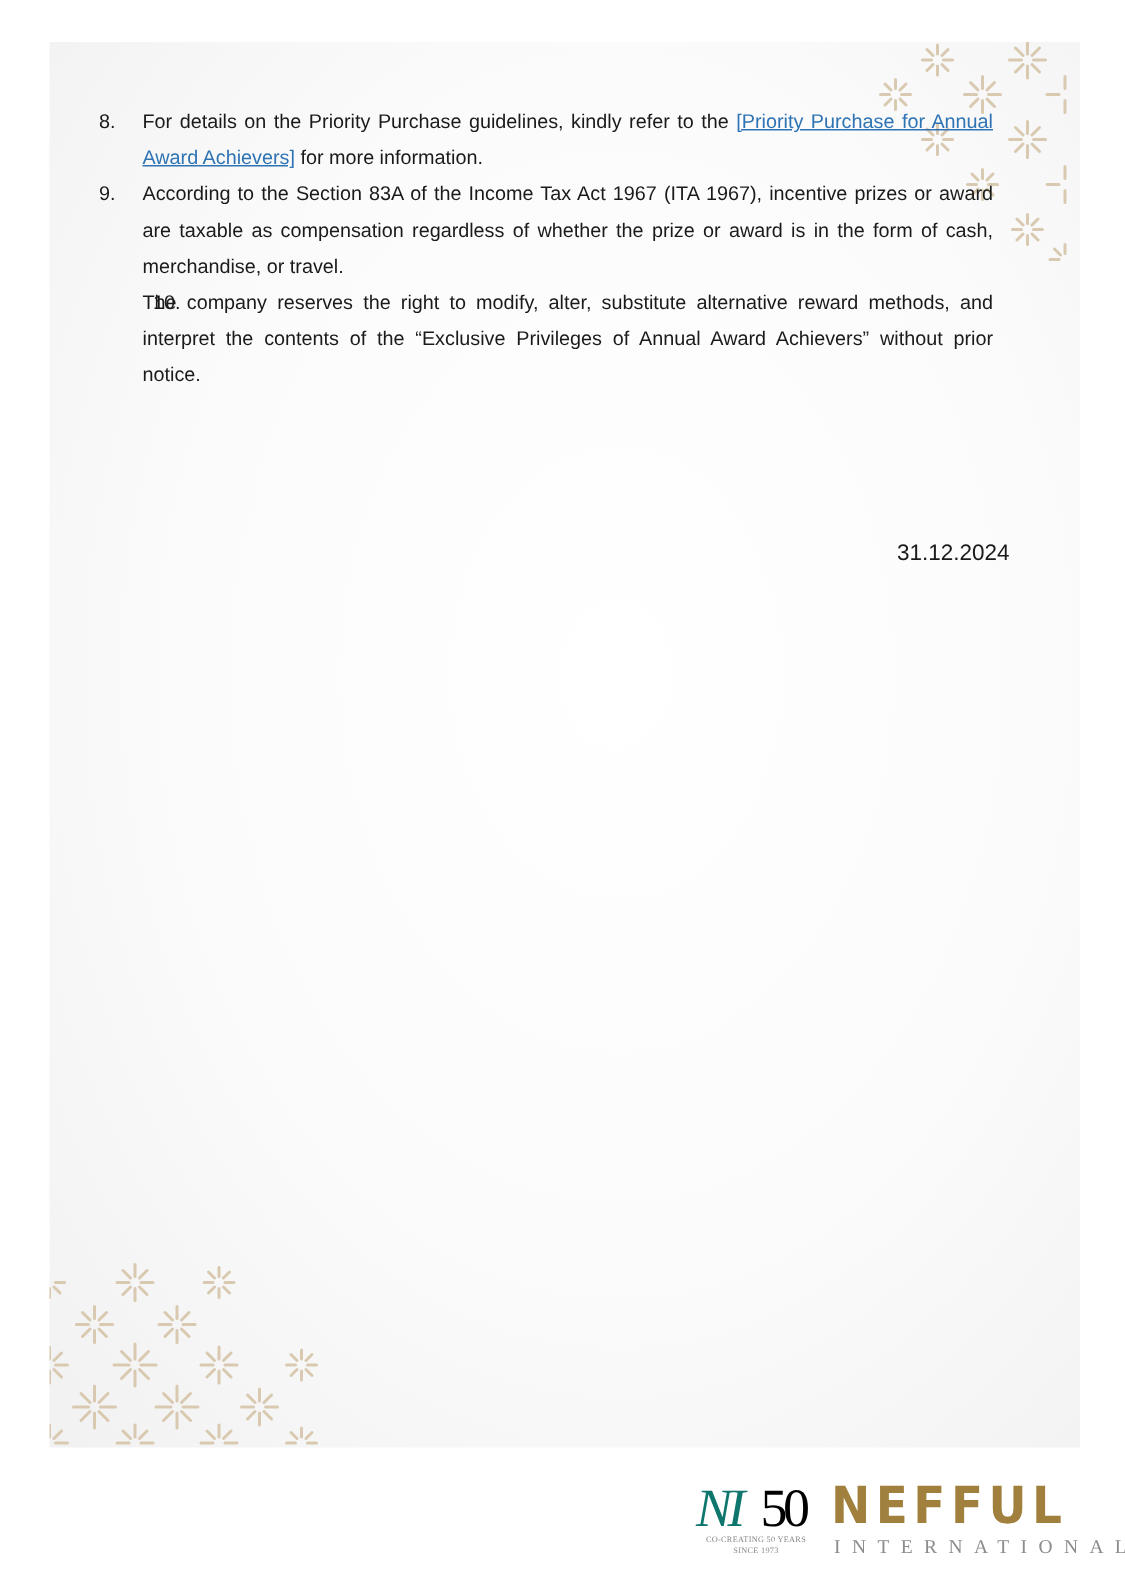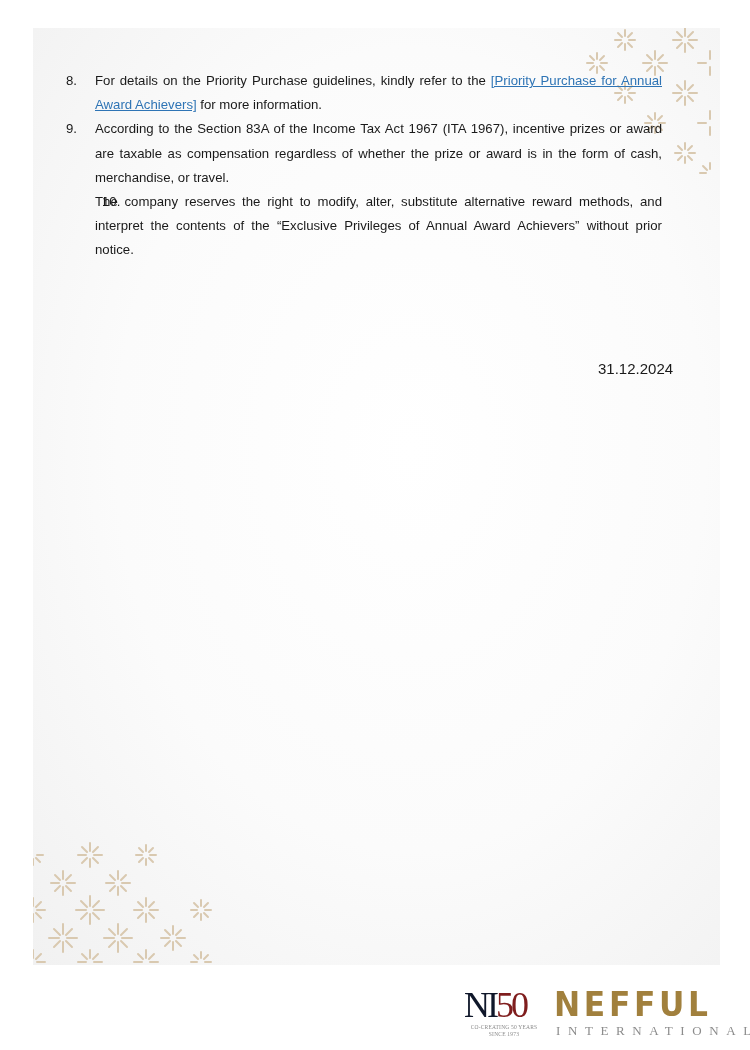--- a/index.html
+++ b/index.html
@@ -12,22 +12,22 @@
           font-size:13.2px; line-height:24.2px; }
   .list li { position:relative; padding-left:33px; text-align:justify; }
   .list .num { position:absolute; left:4px; top:0; }
   .list li.ten .num { left:0;margin-left:40px; }
   .link { color:#2e74b5; text-decoration:underline; }
   .date { position:absolute; left:598px; top:360px; font-size:15px; }
   .logo { position:absolute; left:462px; top:985px; width:258px; height:58px; }
   .n50 { position:absolute; left:0; top:0; width:84px; height:58px; }
   .n50-main { position:absolute; left:2px; top:0; font-family:"Liberation Serif", serif; font-size:36px;
               letter-spacing:-3px; line-height:40px; }
-  .n50-main .n { color:#0f172a; }
-  .n50-main .f { color:#7f1d1d; }
+  .n50-main .n { color:#0f766e;font-style:italic; }
+  .n50-main .f { color:#000000;padding-left:13px; }
   .n50-sub { position:absolute; left:0; top:39px; width:84px; text-align:center; font-family:"Liberation Serif", serif;
              font-size:5.5px; line-height:7px; color:#8a8a8a; letter-spacing:0.2px; }
   .nefful { position:absolute; left:92px; top:0; font-family:"DejaVu Sans", sans-serif; font-weight:bold;
             font-size:34px; line-height:38px; color:#a1803d; letter-spacing:4px; transform:scaleX(0.92);
             transform-origin:left top; }
   .intl { position:absolute; left:94px; top:38px; font-family:"Liberation Serif", serif; font-size:13px;
           letter-spacing:7.6px; color:#8c8c8c; }
 </style>
 </head>
 <body>

